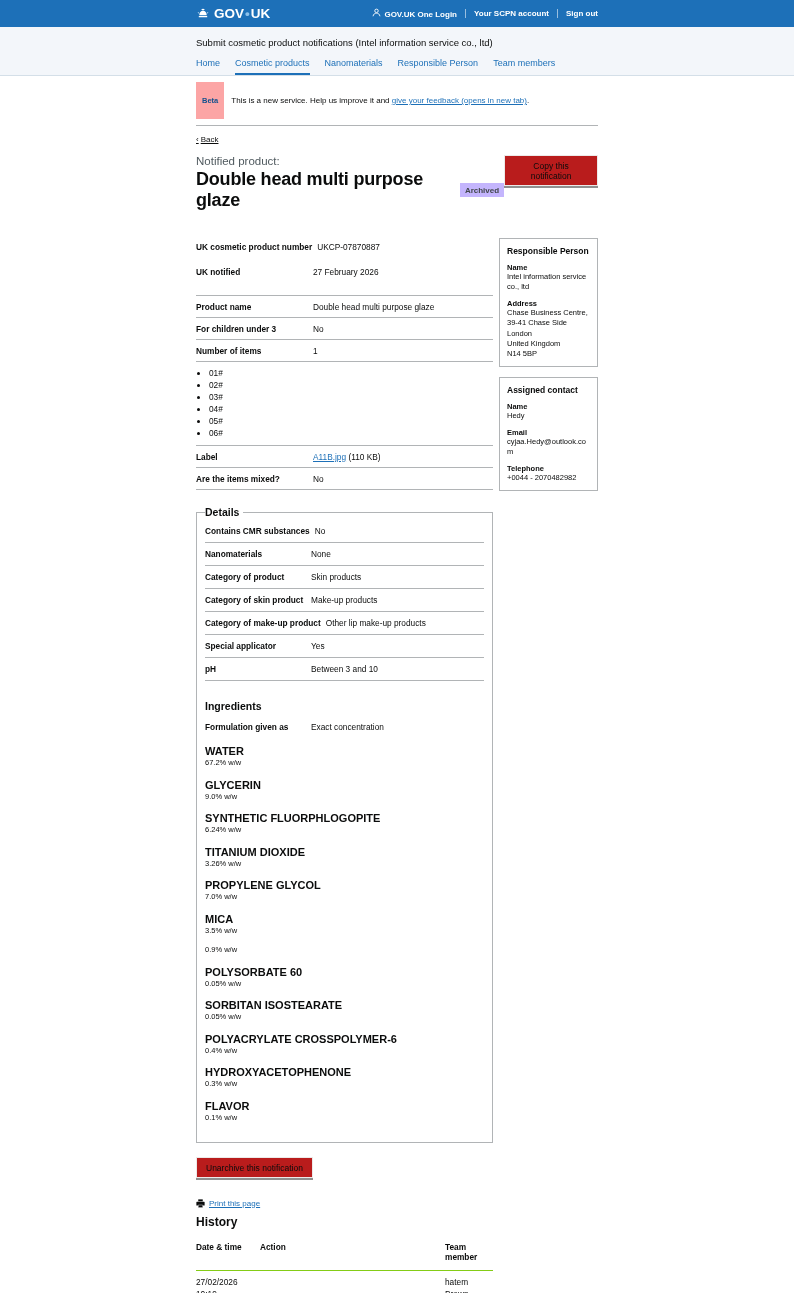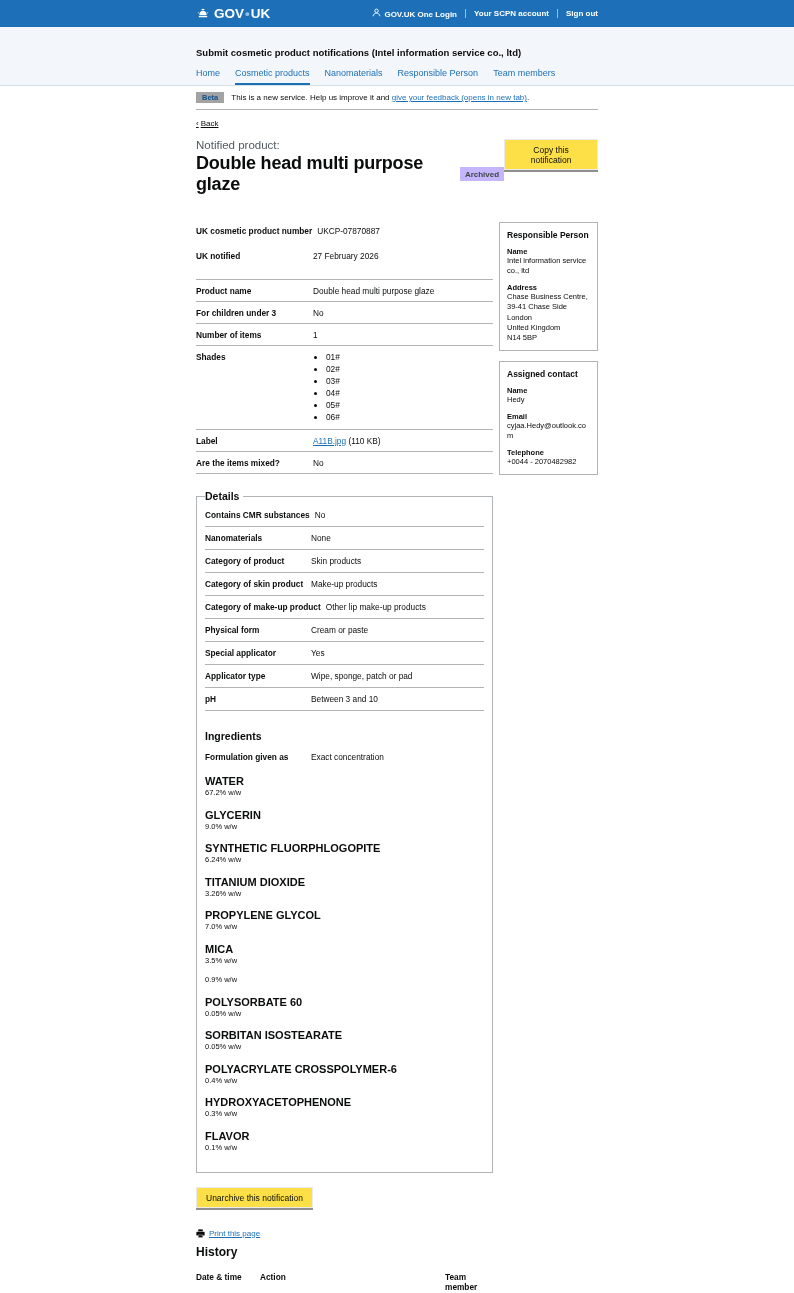--- a/index.html
+++ b/index.html
@@ -18,41 +18,41 @@
   .topbar-inner { display:flex; align-items:center; justify-content:space-between; }
   .logo { display:flex; align-items:center; gap:4px; color:#fff; font-weight:bold; font-size:13.5px; text-decoration:none; }
   .logo-dot { color:#8cc0ea; font-weight:bold; margin:0 1px; }
   .topbar-links { display:flex; align-items:center; }
   .topbar-link { color:#fff; font-size:8px; font-weight:bold; text-decoration:none; display:flex; align-items:flex-end; gap:3px; padding:0 8px; }
   .topbar-link + .topbar-link { border-left:1px solid rgba(255,255,255,.55); }
   .topbar-link:last-child { padding-right:0; }
 
   
   .service-band { background:#f3f6fa; border-bottom:1px solid #d4dfe8; padding-top:8px; }
-  .service-name { font-size:9.5px; font-weight:bold; margin:12px 0 10px; }
+  .service-name { font-size:9.5px; font-weight:normal; margin:2px 0 10px; }
   .service-nav { display:flex; gap:15px; }
   .service-nav a { font-size:9px; text-decoration:none; color:#1d70b8; padding-bottom:5px; border-bottom:2.5px solid transparent; }
   .service-nav a.active { border-bottom-color:#1d70b8; }
 
   
   .phase-banner { display:flex; align-items:center; gap:7px; padding:6px 0; border-bottom:1px solid #b1b4b6; }
-  .phase-tag { background:#a3a3a3; color:#13518d; font-size:7.5px; font-weight:bold; padding:1px 6px; }
+  .phase-tag { background:#fca5a5; color:#13518d; font-size:7.5px; font-weight:bold; padding:14px 6px; }
   .phase-text { font-size:8px; }
 
   
   .back { display:inline-block; margin-top:9px; font-size:8px; color:#0b0c0c; text-decoration:underline; }
   .back .chev { text-decoration:none; margin-right:2px; }
   .page-head { display:flex; justify-content:space-between; align-items:flex-start; margin-top:9px; }
   .caption { font-size:11.5px; color:#505a5f; margin:0 0 2px; }
   .title-row { display:flex; align-items:center; gap:7px; }
   h1.page-title { font-size:18px; margin:0; letter-spacing:-.2px; }
   .tag-grey { background:#c4b5fd; color:#40464a; font-size:8px; font-weight:bold; padding:2.5px 5px; white-space:nowrap; }
 
   .btn { display:inline-block; font-family:inherit; font-size:8.5px; color:#0b0c0c;
-         background:#fde047; border:1px solid #eceae9; box-shadow:0 2px 0 #8f8f8f;
+         background:#b91c1c; border:1px solid #eceae9; box-shadow:0 2px 0 #8f8f8f;
          padding:5px 9px 4px; cursor:pointer; }
 
   
   .grid { display:flex; gap:6px; margin-top:27px; align-items:flex-start; }
   .col-main { width:297px; }
   .col-side { width:99px; }
 
   
   .meta-row, .sum-row { display:flex; font-size:8.3px; }
   .meta-row { padding:4px 0 11px; }
@@ -82,21 +82,21 @@
   .ing-item { margin:0 0 9.5px; line-height:1.3; }
   .ing-name { font-size:11px; font-weight:bold; }
   .ing-amount { font-size:7.5px; }
 
   
   .unarchive { margin-top:14px; }
   .print-row { display:flex; align-items:center; gap:4px; margin-top:16px; }
   .print-row a { font-size:8px; }
   .history-heading { font-size:12px; font-weight:bold; margin:3px 0 10px; }
   table.history { width:100%; border-collapse:collapse; font-size:8.3px; }
-  table.history th { text-align:left; font-weight:bold; border-bottom:4px solid #84cc16; padding:3px 6px 8px 0; vertical-align:top; }
+  table.history th { text-align:left; font-weight:bold; border-bottom:1px solid #84cc16; padding:3px 6px 8px 0; vertical-align:top; }
   table.history td { border-bottom:1px solid #b1b4b6; padding:6px 6px 9px 0; vertical-align:top; line-height:1.4; }
   .col-date { width:64px; } .col-action { width:185px; } .col-member { width:48px; }
 </style>
 </head>
 <body>
 
 <header class="topbar">
   <div class="container topbar-inner">
     <a class="logo" href="#">
       <span>
@@ -184,21 +184,20 @@
         </div>
         <div class="sum-row">
           <span class="k">For children under 3</span>
           <span class="v">No</span>
         </div>
         <div class="sum-row">
           <span class="k">Number of items</span>
           <span class="v">1</span>
         </div>
         <div class="sum-row">
-          <span class="k">Shades</span>
           <span class="v">
             <ul class="shade-list">
               <li>01#</li>
               <li>02#</li>
               <li>03#</li>
               <li>04#</li>
               <li>05#</li>
               <li>06#</li>
             </ul>
           </span>
@@ -231,30 +230,22 @@
         </div>
         <div class="det-row">
           <span class="k">Category of skin product</span>
           <span class="v">Make-up products</span>
         </div>
         <div class="det-row">
           <span class="k">Category of make-up product</span>
           <span class="v">Other lip make-up products</span>
         </div>
         <div class="det-row">
-          <span class="k">Physical form</span>
-          <span class="v">Cream or paste</span>
-        </div>
-        <div class="det-row">
           <span class="k">Special applicator</span>
           <span class="v">Yes</span>
-        </div>
-        <div class="det-row">
-          <span class="k">Applicator type</span>
-          <span class="v">Wipe, sponge, patch or pad</span>
         </div>
         <div class="det-row">
           <span class="k">pH</span>
           <span class="v">Between 3 and 10</span>
         </div>
 
         <h2 class="ing-heading">Ingredients</h2>
         <div class="form-row">
           <span class="k">Formulation given as</span>
           <span class="v">Exact concentration</span>

